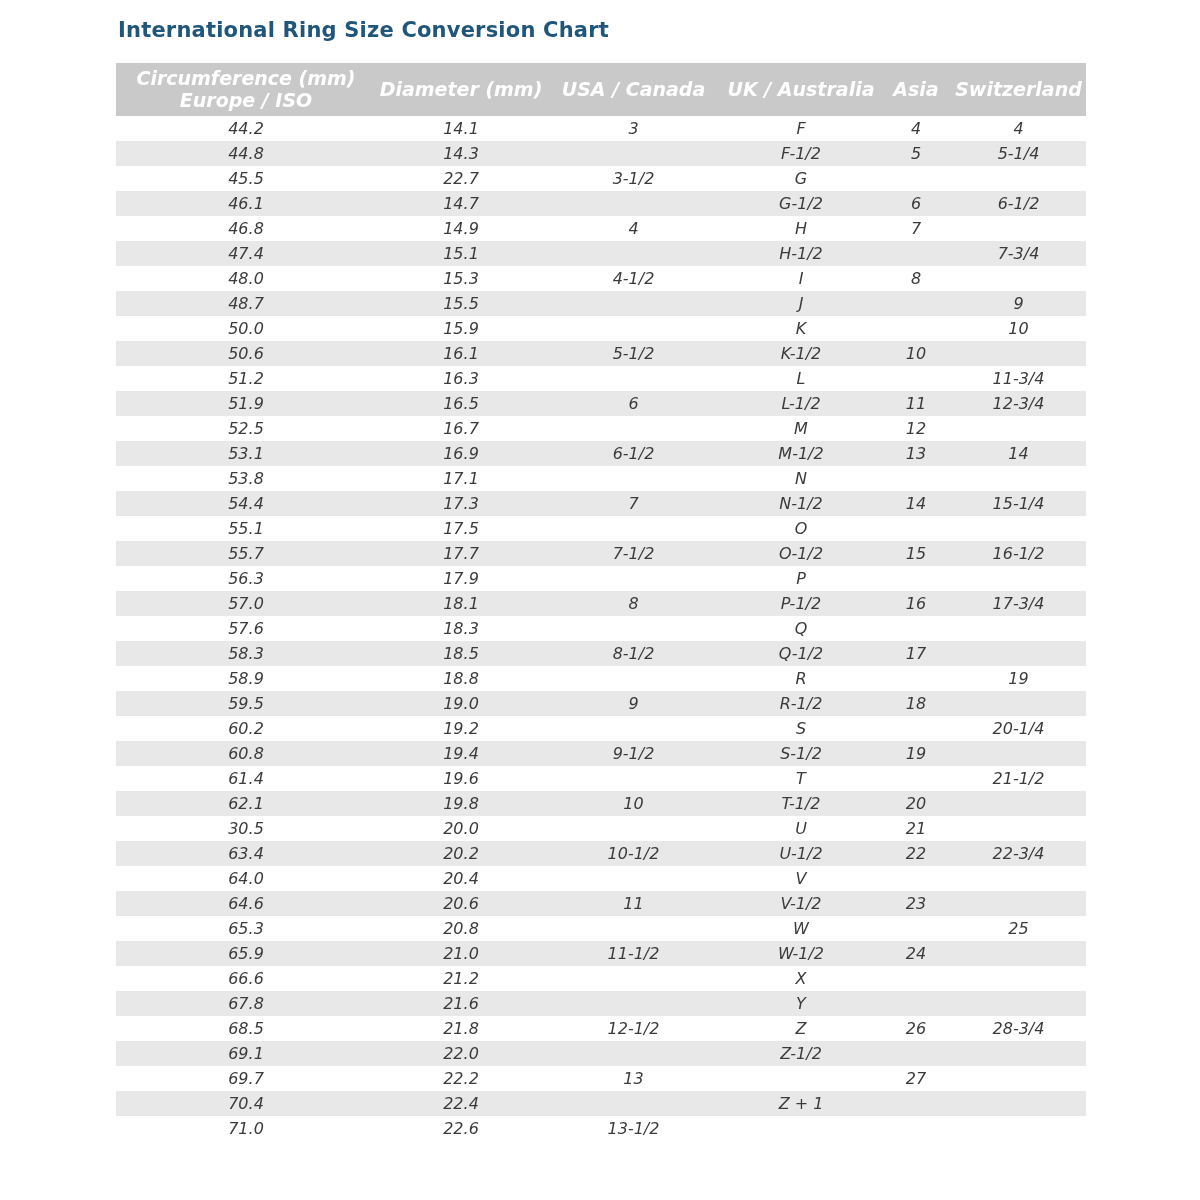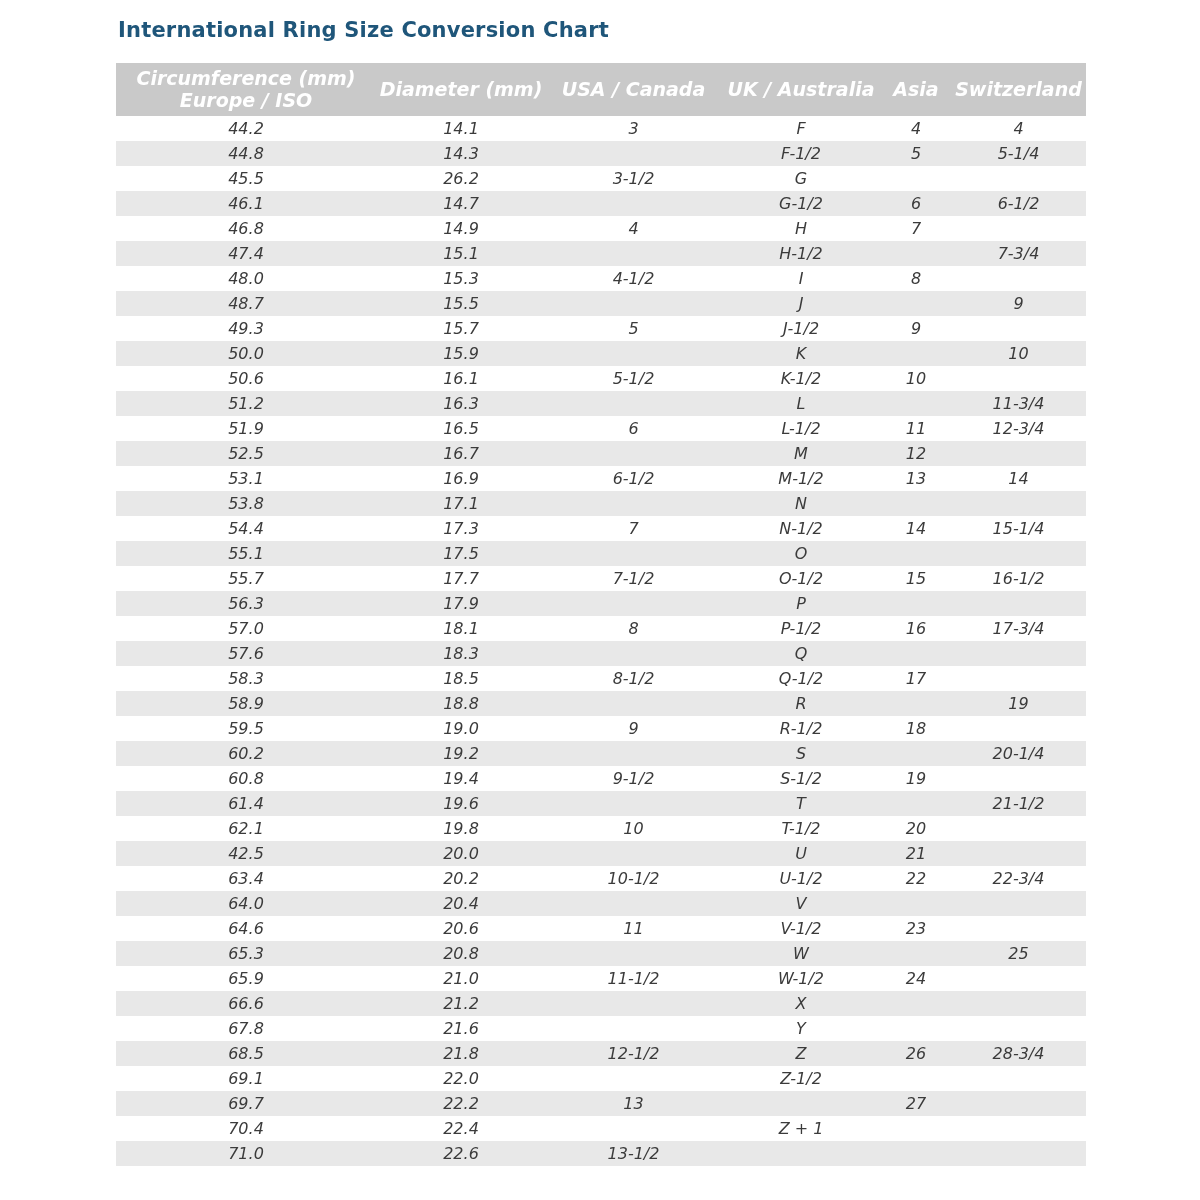--- a/index.html
+++ b/index.html
@@ -107,21 +107,21 @@
         <tr>
           <td>44.8</td>
           <td>14.3</td>
           <td></td>
           <td>F-1/2</td>
           <td>5</td>
           <td>5-1/4</td>
         </tr>
         <tr>
           <td>45.5</td>
-          <td>26.2</td>
+          <td>22.7</td>
           <td>3-1/2</td>
           <td>G</td>
           <td></td>
           <td></td>
         </tr>
         <tr>
           <td>46.1</td>
           <td>14.7</td>
           <td></td>
           <td>G-1/2</td>
@@ -152,28 +152,20 @@
           <td>8</td>
           <td></td>
         </tr>
         <tr>
           <td>48.7</td>
           <td>15.5</td>
           <td></td>
           <td>J</td>
           <td></td>
           <td>9</td>
-        </tr>
-        <tr>
-          <td>49.3</td>
-          <td>15.7</td>
-          <td>5</td>
-          <td>J-1/2</td>
-          <td>9</td>
-          <td></td>
         </tr>
         <tr>
           <td>50.0</td>
           <td>15.9</td>
           <td></td>
           <td>K</td>
           <td></td>
           <td>10</td>
         </tr>
         <tr>
@@ -322,21 +314,21 @@
         </tr>
         <tr>
           <td>62.1</td>
           <td>19.8</td>
           <td>10</td>
           <td>T-1/2</td>
           <td>20</td>
           <td></td>
         </tr>
         <tr>
-          <td>42.5</td>
+          <td>30.5</td>
           <td>20.0</td>
           <td></td>
           <td>U</td>
           <td>21</td>
           <td></td>
         </tr>
         <tr>
           <td>63.4</td>
           <td>20.2</td>
           <td>10-1/2</td>

